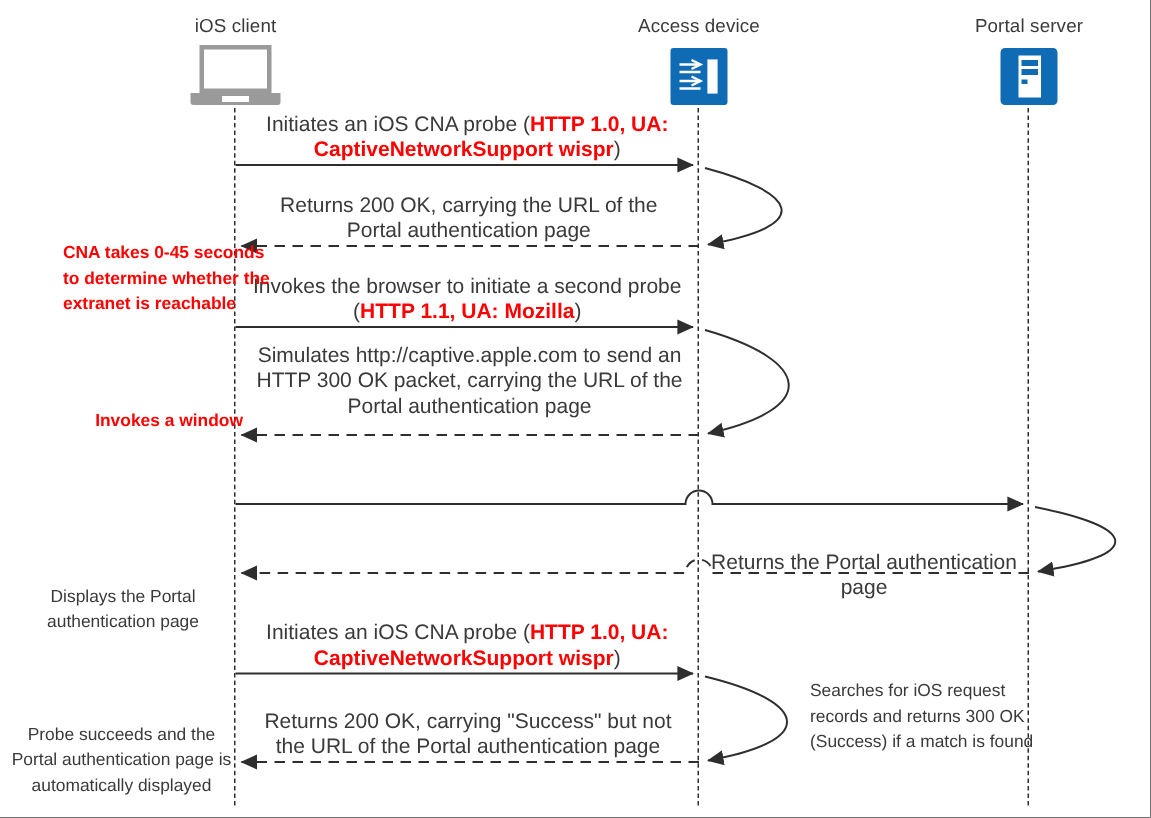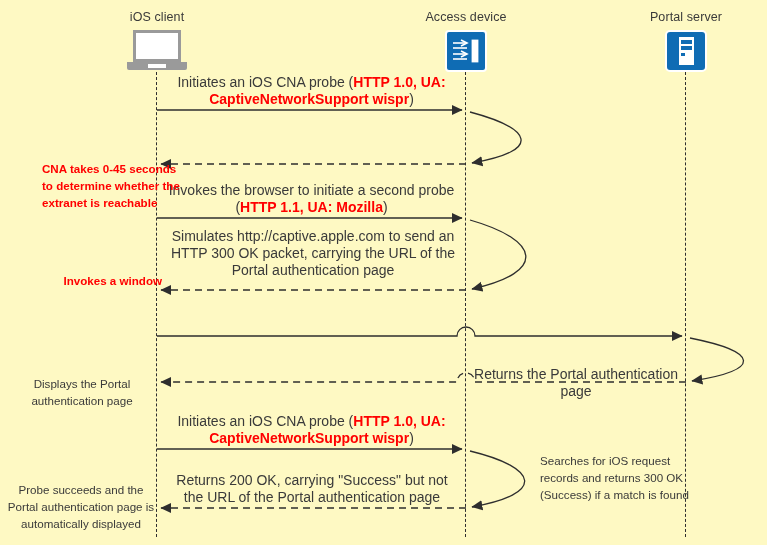--- a/index.html
+++ b/index.html
@@ -4,21 +4,21 @@
 <style>
   html, body {
     margin: 0;
     padding: 0;
     background: #000000;
   }
   #canvas {
     position: relative;
     width: 767px;
     height: 545px;
-    background: #fef9c3;
+    background: #ffffff;
     overflow: hidden;
     font-family: "Liberation Sans", sans-serif;
   }
   .lifeline-col {
     position: absolute;
     top: 0;
     width: 0;
     height: 545px;
   }
   .actor-label {
@@ -235,36 +235,37 @@
 
     <path d="M690,338 C760,352 762,370 692,381" fill="none" stroke="#2e2e2e" stroke-width="1.3" marker-end="url(#ahl)"></path>
 
     <path d="M470,451 C540,468 545,494 472,507" fill="none" stroke="#2e2e2e" stroke-width="1.3" marker-end="url(#ahl)"></path>
   </svg>
 
   <div class="msg-label" style="left:157px; top:74px; width:309px;">
     <span>Initiates an iOS CNA probe (</span><span class="hl">HTTP 1.0, UA: CaptiveNetworkSupport wispr</span><span>)</span>
   </div>
 
+  <div class="msg-label" style="left:170px; top:128px; width:285px;">Returns 200 OK, carrying the URL of the Portal authentication page</div>
 
   <div class="msg-label" style="left:157px; top:182px; width:309px;">
     <span>Invokes the browser to initiate a second probe (</span><span class="hl">HTTP 1.1, UA: Mozilla</span><span>)</span>
   </div>
 
   <div class="msg-label" style="left:168px; top:228px; width:290px;">Simulates http://captive.apple.com to send an HTTP 300 OK packet, carrying the URL of the Portal authentication page</div>
 
 
   <div class="msg-label" style="left:466px; top:366px; width:220px;">Returns the Portal authentication page</div>
 
   <div class="msg-label" style="left:157px; top:413px; width:309px;">
     <span>Initiates an iOS CNA probe (</span><span class="hl">HTTP 1.0, UA: CaptiveNetworkSupport wispr</span><span>)</span>
   </div>
 
   <div class="msg-label" style="left:166px; top:472px; width:292px;">Returns 200 OK, carrying "Success" but not the URL of the Portal authentication page</div>
 
   <div class="self-note" style="left:540px; top:452px; width:150px; text-align:left;">Searches for iOS request records and returns 300 OK (Success) if a match is found</div>
 
   <div class="side-note red" style="left:14px; top:160px; width:140px;margin-left:28px;">CNA takes 0-45 seconds to determine whether the extranet is reachable</div>
   <div class="side-note red" style="left:42px; top:272px; width:120px; text-align:right;">Invokes a window</div>
-  <div class="side-note gray" style="left:12px; top:375px; width:140px;">Displays the Portal authentication page</div>
+  <div class="side-note gray" style="left:12px; top:389px; width:140px;">Displays the Portal authentication page</div>
   <div class="side-note gray" style="left:6px; top:481px; width:150px;">Probe succeeds and the Portal authentication page is automatically displayed</div>
 
 </div>
 
 </body></html>

